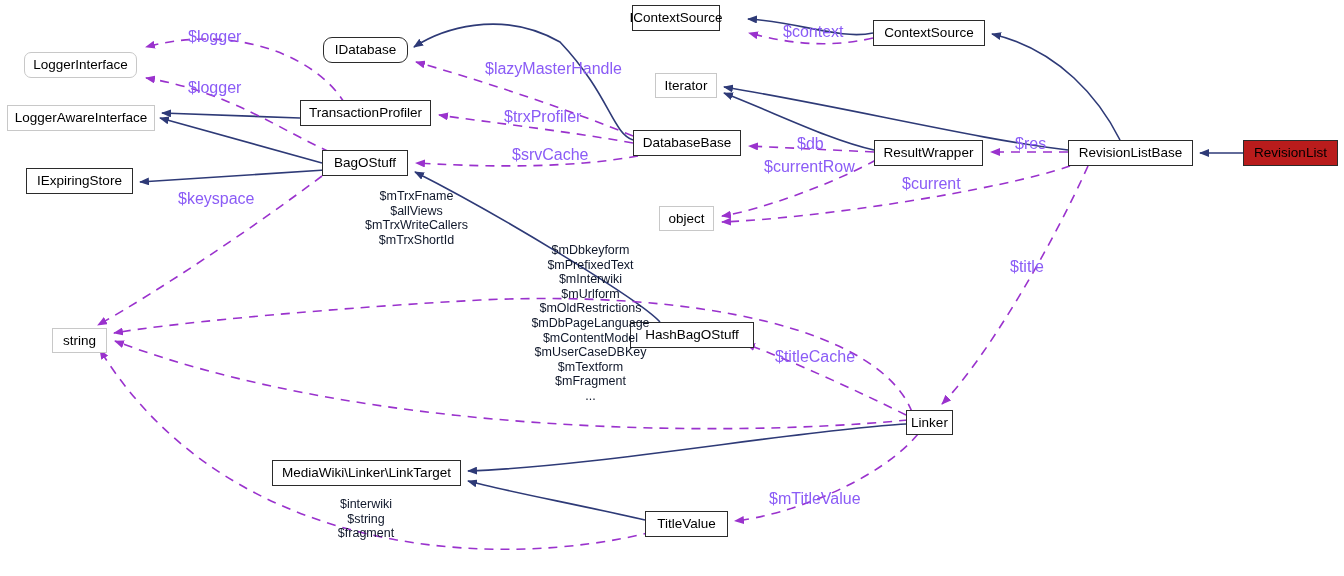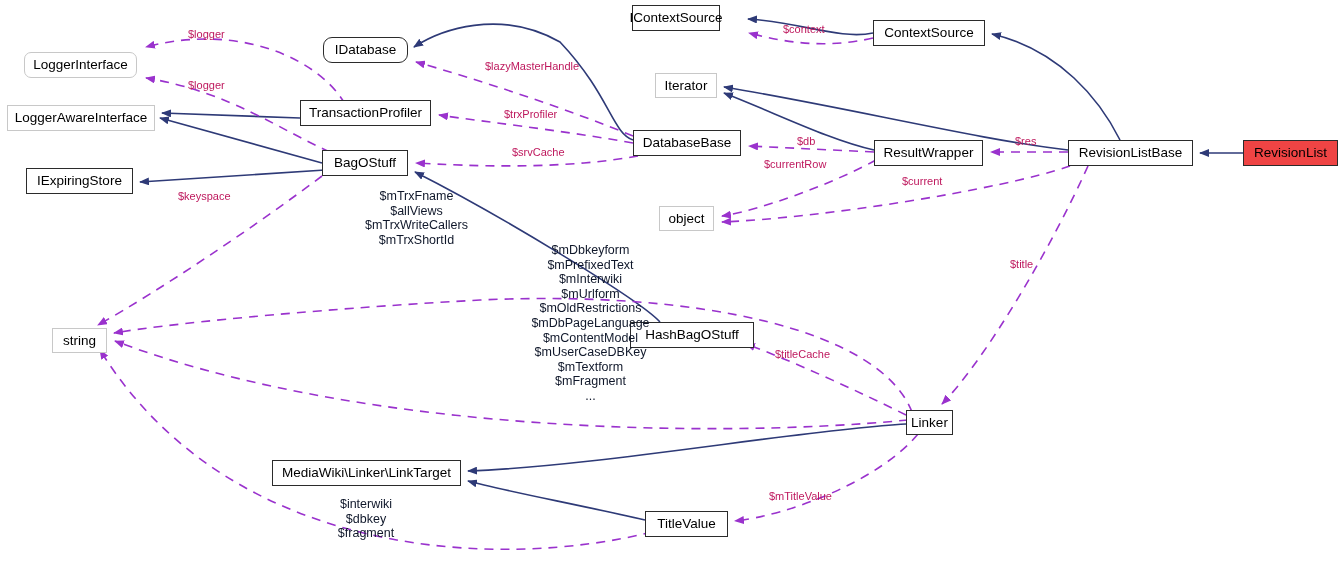--- a/index.html
+++ b/index.html
@@ -3,22 +3,22 @@
 <meta charset="utf-8">
 <style>
   html,body{margin:0;padding:0;background:#ffffff;}
   body{font-family:"Liberation Sans",sans-serif;}
   #canvas{position:relative;width:1344px;height:576px;overflow:hidden;background:#fff;}
   svg.edges{position:absolute;left:0;top:0;width:1344px;height:576px;}
   .node{position:absolute;box-sizing:border-box;display:flex;align-items:center;justify-content:center;
         background:#ffffff;font-size:13.5px;color:#000;line-height:1;white-space:nowrap;}
   .node.cls{border:1.5px solid #2b2b2b;}
   .node.iface{border:1.5px solid #c8c8c8;}
-  .node.focus{border:1.5px solid #2b2b2b;background:#ef4444;}
-  .edge-label{position:absolute;font-size:11px;color:#be185d;white-space:nowrap;line-height:1.05;}
+  .node.focus{border:1.5px solid #2b2b2b;background:#b91c1c;}
+  .edge-label{position:absolute;font-size:16px;color:#8b5cf6;white-space:nowrap;line-height:1.05;}
   .field-list{position:absolute;font-size:12.5px;color:#0f172a;text-align:center;line-height:14.6px;white-space:nowrap;}
 </style>
 </head>
 <body>
 
 <div id="canvas">
 
   <svg class="edges" viewBox="0 0 1344 576" xmlns="http://www.w3.org/2000/svg">
     <defs>
       <marker id="inh" markerWidth="10" markerHeight="8" refX="9" refY="4" orient="auto" markerUnits="userSpaceOnUse">
@@ -152,17 +152,17 @@
       <div>$mOldRestrictions</div>
       <div>$mDbPageLanguage</div>
       <div>$mContentModel</div>
       <div>$mUserCaseDBKey</div>
       <div>$mTextform</div>
       <div>$mFragment</div>
       <div>...</div>
     </div>
   <div class="field-list" style="left:316px;top:497px;width:100px;">
       <div>$interwiki</div>
-      <div>$dbkey</div>
+      <div>$string</div>
       <div>$fragment</div>
     </div>
 
 </div>
 
 </body></html>

